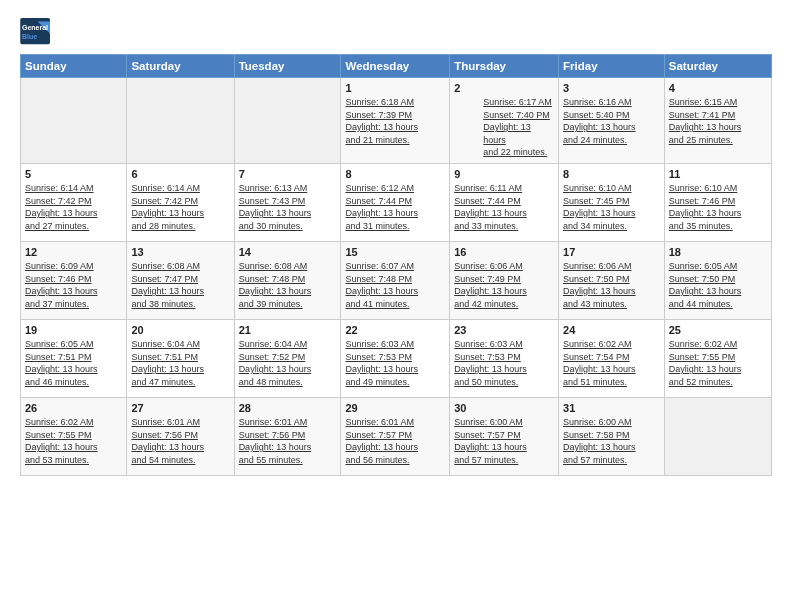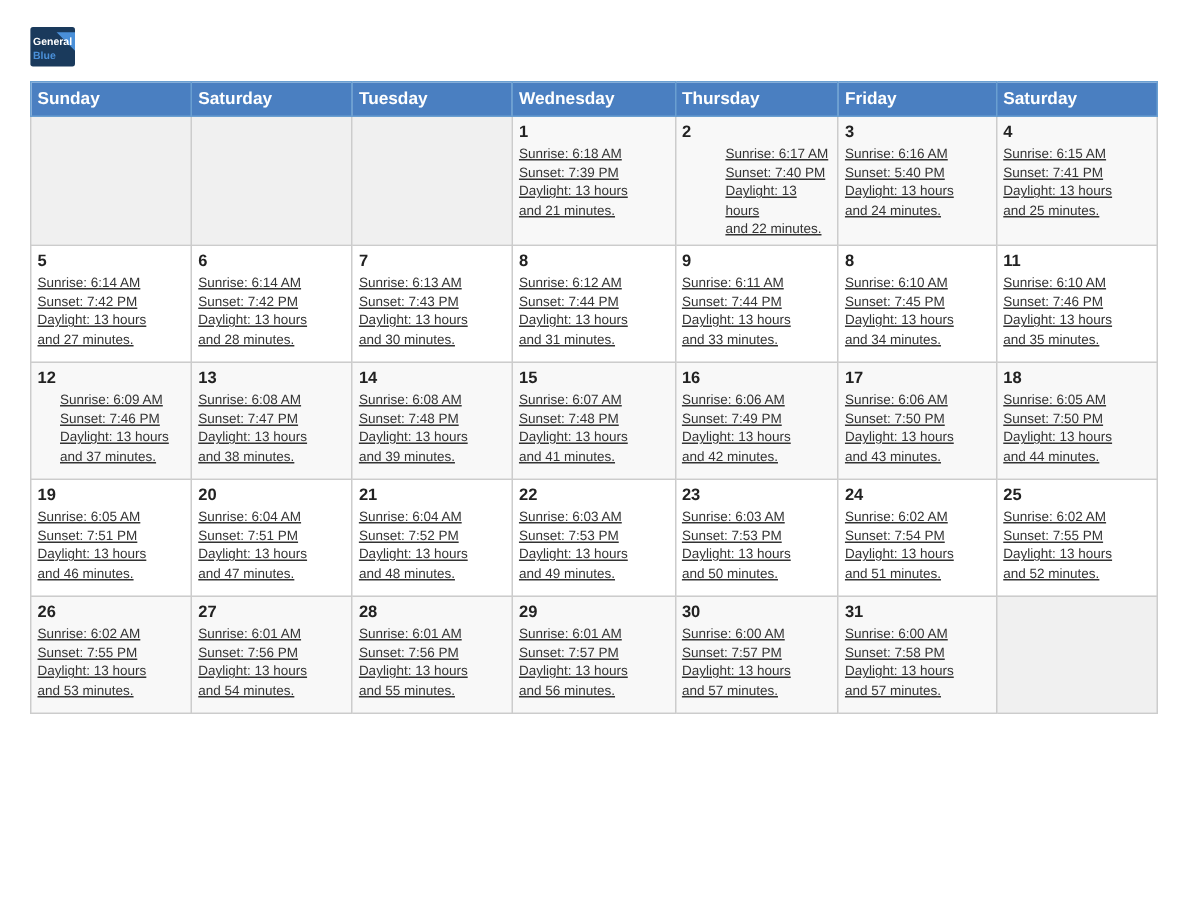--- a/index.html
+++ b/index.html
@@ -200,21 +200,21 @@
             <span class="day-num">11</span>
             <div class="day-info" style="white-space: pre-line;">Sunrise: 6:10 AM
 Sunset: 7:46 PM
 Daylight: 13 hours
 and 35 minutes.</div>
           </td>
         </tr>
         <tr>
           <td>
             <span class="day-num">12</span>
-            <div class="day-info" style="white-space: pre-line; margin-left: 15px;">Sunrise: 6:09 AM
+            <div class="day-info" style="white-space: pre-line;">Sunrise: 6:09 AM
 Sunset: 7:46 PM
 Daylight: 13 hours
 and 37 minutes.</div>
           </td>
           <td>
             <span class="day-num">13</span>
             <div class="day-info" style="white-space: pre-line;">Sunrise: 6:08 AM
 Sunset: 7:47 PM
 Daylight: 13 hours
 and 38 minutes.</div>

